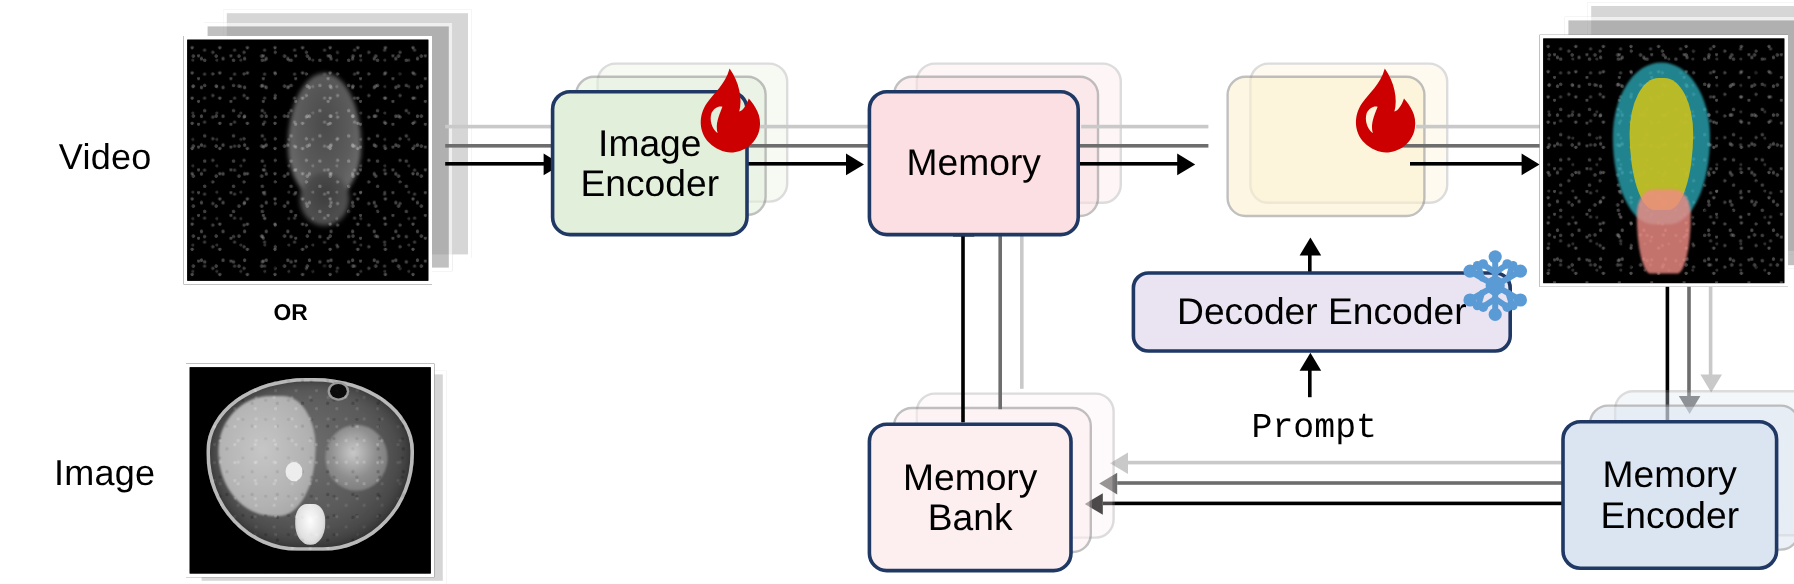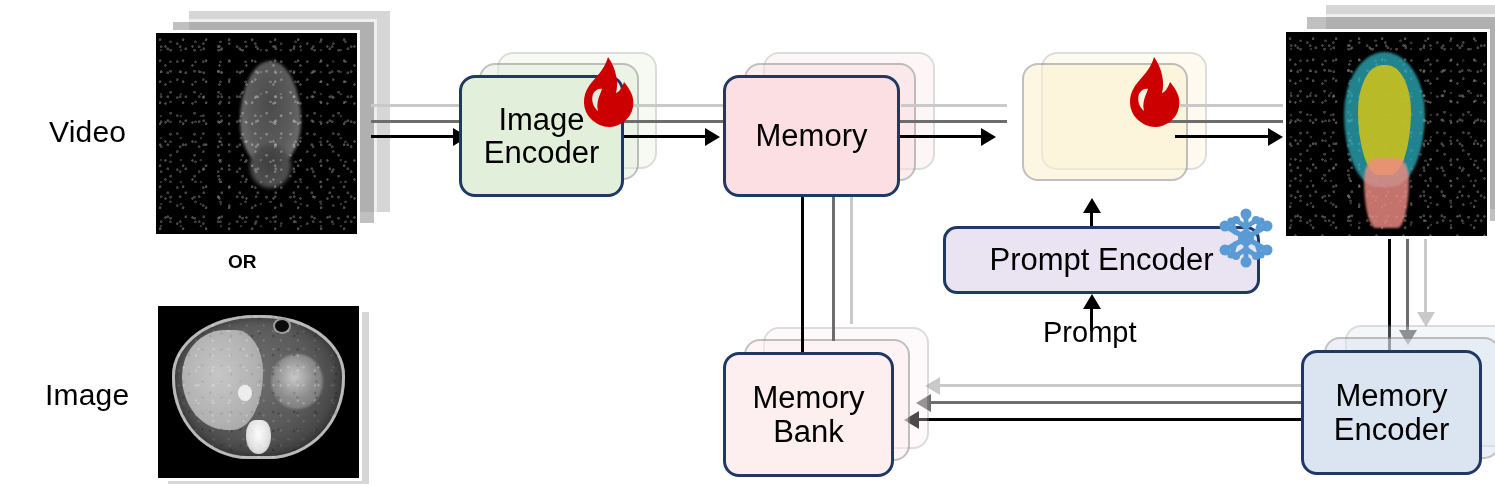--- a/index.html
+++ b/index.html
@@ -317,21 +317,21 @@
       </div>
     </div>
   </div>
 
   <div class="ln" style="left:766px;top:190px;width:3.4px;height:162px;"></div>
   <div class="arrowhead ah-up" style="left:759px;top:182px;"></div>
   <div class="ln mid" style="left:797px;top:176px;width:3px;height:165px;"></div>
   <div class="ln far" style="left:815px;top:176px;width:3px;height:148px;"></div>
 
   <div class="mod-box" style="left:908px;top:226px;width:317px;height:68px;background:#eae4f2;border-radius:14px;">
-    <span class="lbl">Prompt Encoder</span>
+    <span class="lbl">Decoder Encoder</span>
   </div>
   <div class="snow-icon" style="left:1180px;top:207px;width:62px;height:62px;z-index:9;">
     <svg width="62" height="62" viewBox="0 0 62 62" xmlns="http://www.w3.org/2000/svg">
       <g stroke="#5b9bd5" stroke-width="5" stroke-linecap="round">
         <line x1="31" y1="8" x2="31" y2="54"></line>
         <line x1="11" y1="19.5" x2="51" y2="42.5"></line>
         <line x1="11" y1="42.5" x2="51" y2="19.5"></line>
         <line x1="31" y1="20" x2="22" y2="14"></line>
         <line x1="31" y1="20" x2="40" y2="14"></line>
         <line x1="31" y1="42" x2="22" y2="48"></line>
@@ -357,17 +357,17 @@
         <circle cx="46" cy="48" r="3.6"></circle>
         <circle cx="16" cy="48" r="3.6"></circle>
         <circle cx="46" cy="14" r="3.6"></circle>
       </g>
     </svg>
   </div>
 
   <div class="ln" style="left:1055px;top:208px;width:3.4px;height:20px;"></div>
   <div class="arrowhead ah-up" style="left:1048px;top:198px;"></div>
 
-  <div class="prompt-text" style="left:1008px;top:316px;">Prompt</div>
+  <div class="prompt-text" style="left:1008px;top:340px;font-family:Liberation Mono, monospace;">Prompt</div>
   <div class="ln" style="left:1055px;top:305px;width:3.4px;height:26px;"></div>
   <div class="arrowhead ah-up" style="left:1048px;top:294px;"></div>
 
 </div>
 
 </body></html>

